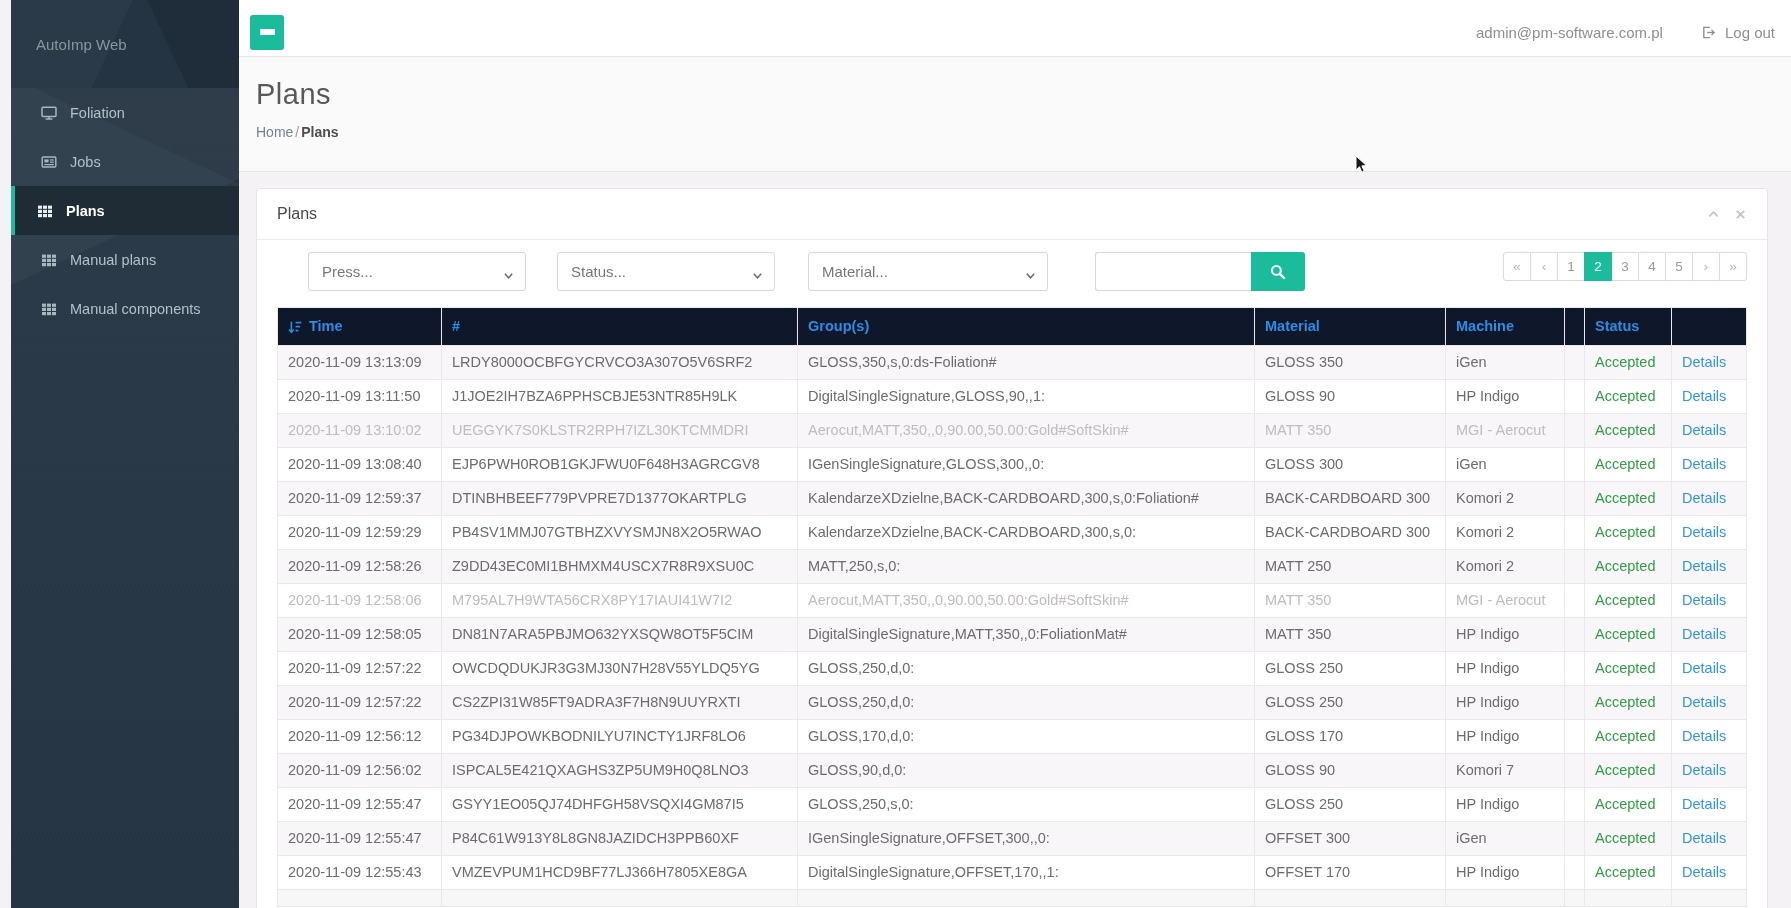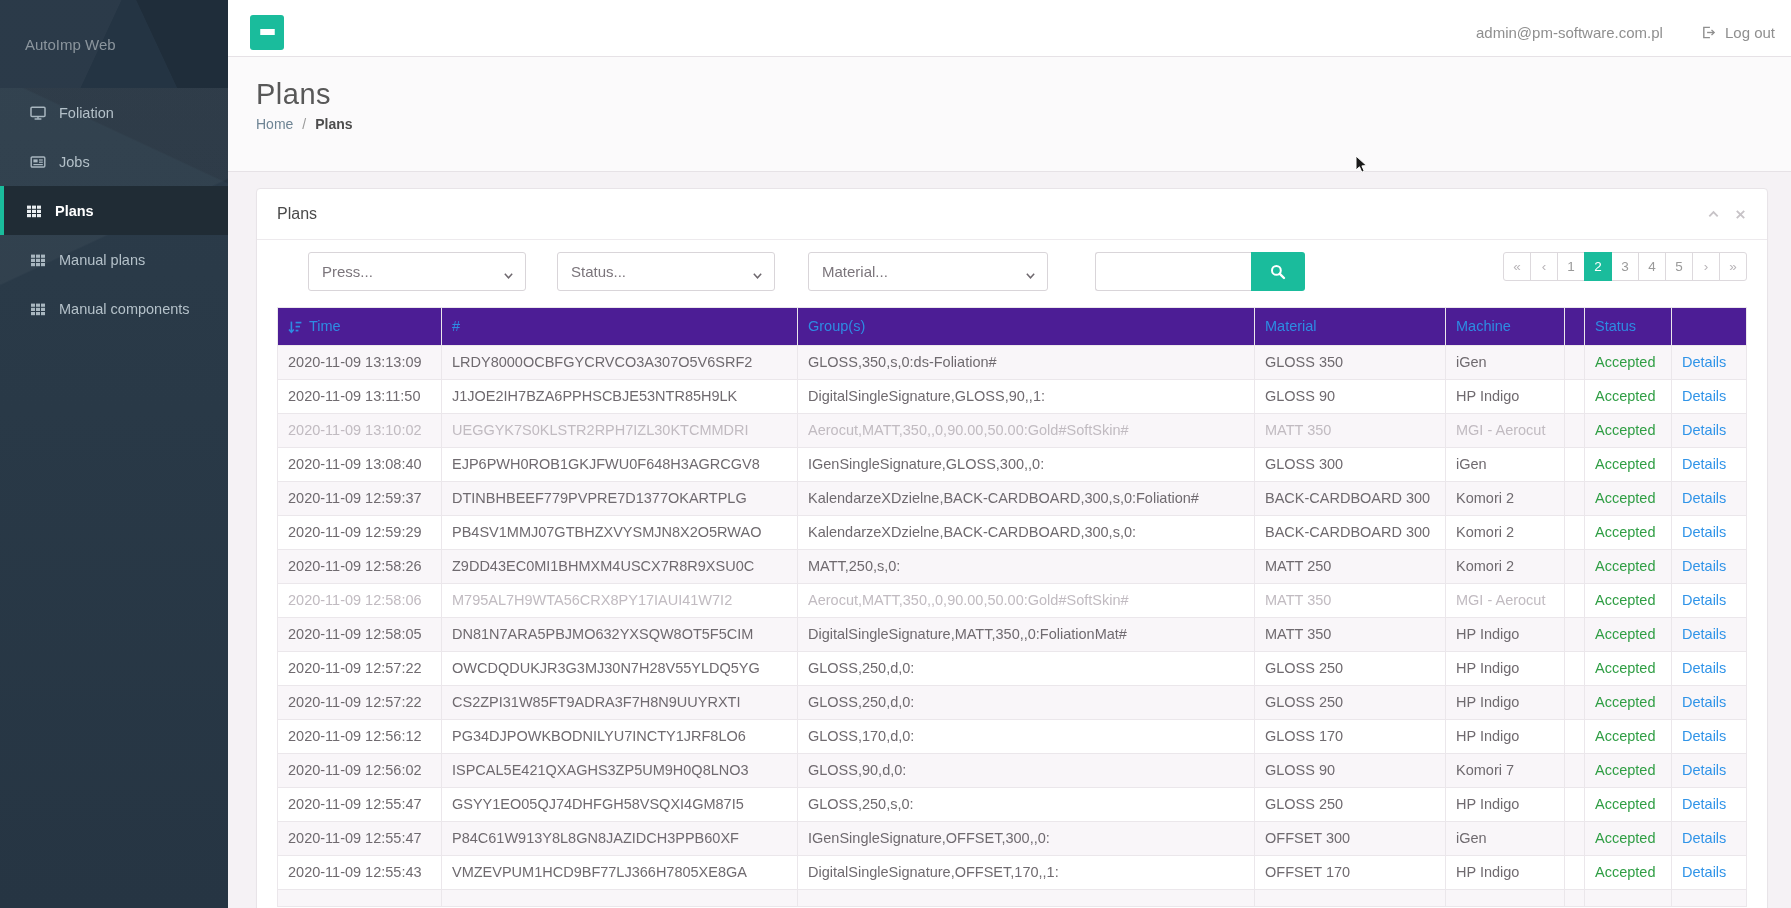--- a/index.html
+++ b/index.html
@@ -3,21 +3,21 @@
 <meta charset="utf-8">
 <style>
   * { box-sizing: border-box; margin: 0; padding: 0; }
   html, body {
     width: 1791px; height: 908px; overflow: hidden;
     font-family: "Liberation Sans", "DejaVu Sans", sans-serif;
     background: #f5f2f5;
   }
   
   .sidebar {
-    position: fixed; left: 0; top: 0; width: 228px; height: 908px;
+    position: fixed; left: 11px; top: 0; width: 228px; height: 908px;
     background:
       linear-gradient(155deg, rgba(255,255,255,0.035) 0%, rgba(255,255,255,0.035) 28%, transparent 28.2%),
       linear-gradient(205deg, rgba(0,0,0,0.10) 0%, rgba(0,0,0,0.10) 18%, transparent 18.2%),
       linear-gradient(180deg, #2c3c4a 0%, #293947 45%, #263543 100%);
     z-index: 2;
   }
   .logo-area {
     height: 88px; display: flex; align-items: center; padding-left: 25px;
     background:
       linear-gradient(245deg, rgba(0,0,0,0.14) 0%, rgba(0,0,0,0.14) 34%, transparent 34.3%),
@@ -52,21 +52,21 @@
   .hamburger-btn i { display: block; width: 15px; height: 2px; background: #fff; border-radius: 1px; }
   .topbar-right { margin-left: auto; display: flex; align-items: center; gap: 38px; color: #8f8f8f; font-size: 15px; }
   .logout { display: flex; align-items: center; gap: 9px; cursor: pointer; color: #8f8f8f; text-decoration: none; }
   .logout .lo-icon { width: 15px; height: 15px; display: inline-flex; }
   
   .page-head {
     background: #fbfafb; border-bottom: 1px solid #e6e2e6;
     padding: 21px 28px 17px 28px; height: 115px;
   }
   .page-title { font-size: 29px; font-weight: 400; color: #585858; letter-spacing: 0.5px; }
-  .breadcrumb { margin-top: 5px; font-size: 14px; color: #9a9a9a; display: flex; gap: 9px; align-items: center; }
+  .breadcrumb { margin-top: 13px; font-size: 14px; color: #9a9a9a; display: flex; gap: 2px; align-items: center; }
   .breadcrumb .bc-home { color: #6e8494; text-decoration: none; cursor: pointer; }
   .breadcrumb .bc-current { color: #4d4d4d; font-weight: bold; }
   
   .content { padding: 16px 23px 0 28px; }
   .panel {
     background: #fff; border: 1px solid #e8e4e8; border-radius: 4px;
     box-shadow: 0 1px 1px rgba(0,0,0,0.04);
   }
   .panel-head {
     padding: 16px 20px; border-bottom: 1px solid #edeaed;
@@ -104,21 +104,21 @@
     font-size: 13.5px; color: #9a9a9a; margin-left: -1px; cursor: pointer;
   }
   .page-btn:first-child { border-radius: 3px 0 0 3px; margin-left: 0; }
   .page-btn:last-child { border-radius: 0 3px 3px 0; }
   .page-btn.arrow { color: #b8b4b8; }
   .page-btn.active { background: var(--accent); border-color: var(--accent); color: #fff; z-index: 1; }
   
   table.plans { width: 100%; border-collapse: collapse; font-size: 14.5px; table-layout: fixed; }
   .plans th, .plans td { border: 1px solid #ebe7eb; padding: 8px 10px; text-align: left; line-height: 17px;
     white-space: nowrap; overflow: hidden; }
-  .plans th { color: var(--link); font-weight: normal; padding: 10px 10px; background: #4c1d95; }
+  .plans th { color: var(--link); font-weight: bold; padding: 10px 10px; background: #0f172a; }
   .plans tbody tr:nth-child(odd) td { background: #f9f6f9; }
   .plans td { color: #6f6a6f; }
   .plans tr.muted td { color: #c1bbc1; }
   .status-cell { color: #2f9e44 !important; }
   .details-link { color: #3094e8 !important; text-decoration: none; cursor: pointer; }
   .th-time { display: flex; align-items: center; gap: 7px; }
   .sort-ic { width: 14px; height: 14px; display: inline-flex; }
   
   .fake-cursor { position: absolute; left: 1355px; top: 155px; width: 13px; height: 19px; z-index: 50; pointer-events: none; }
 </style>

